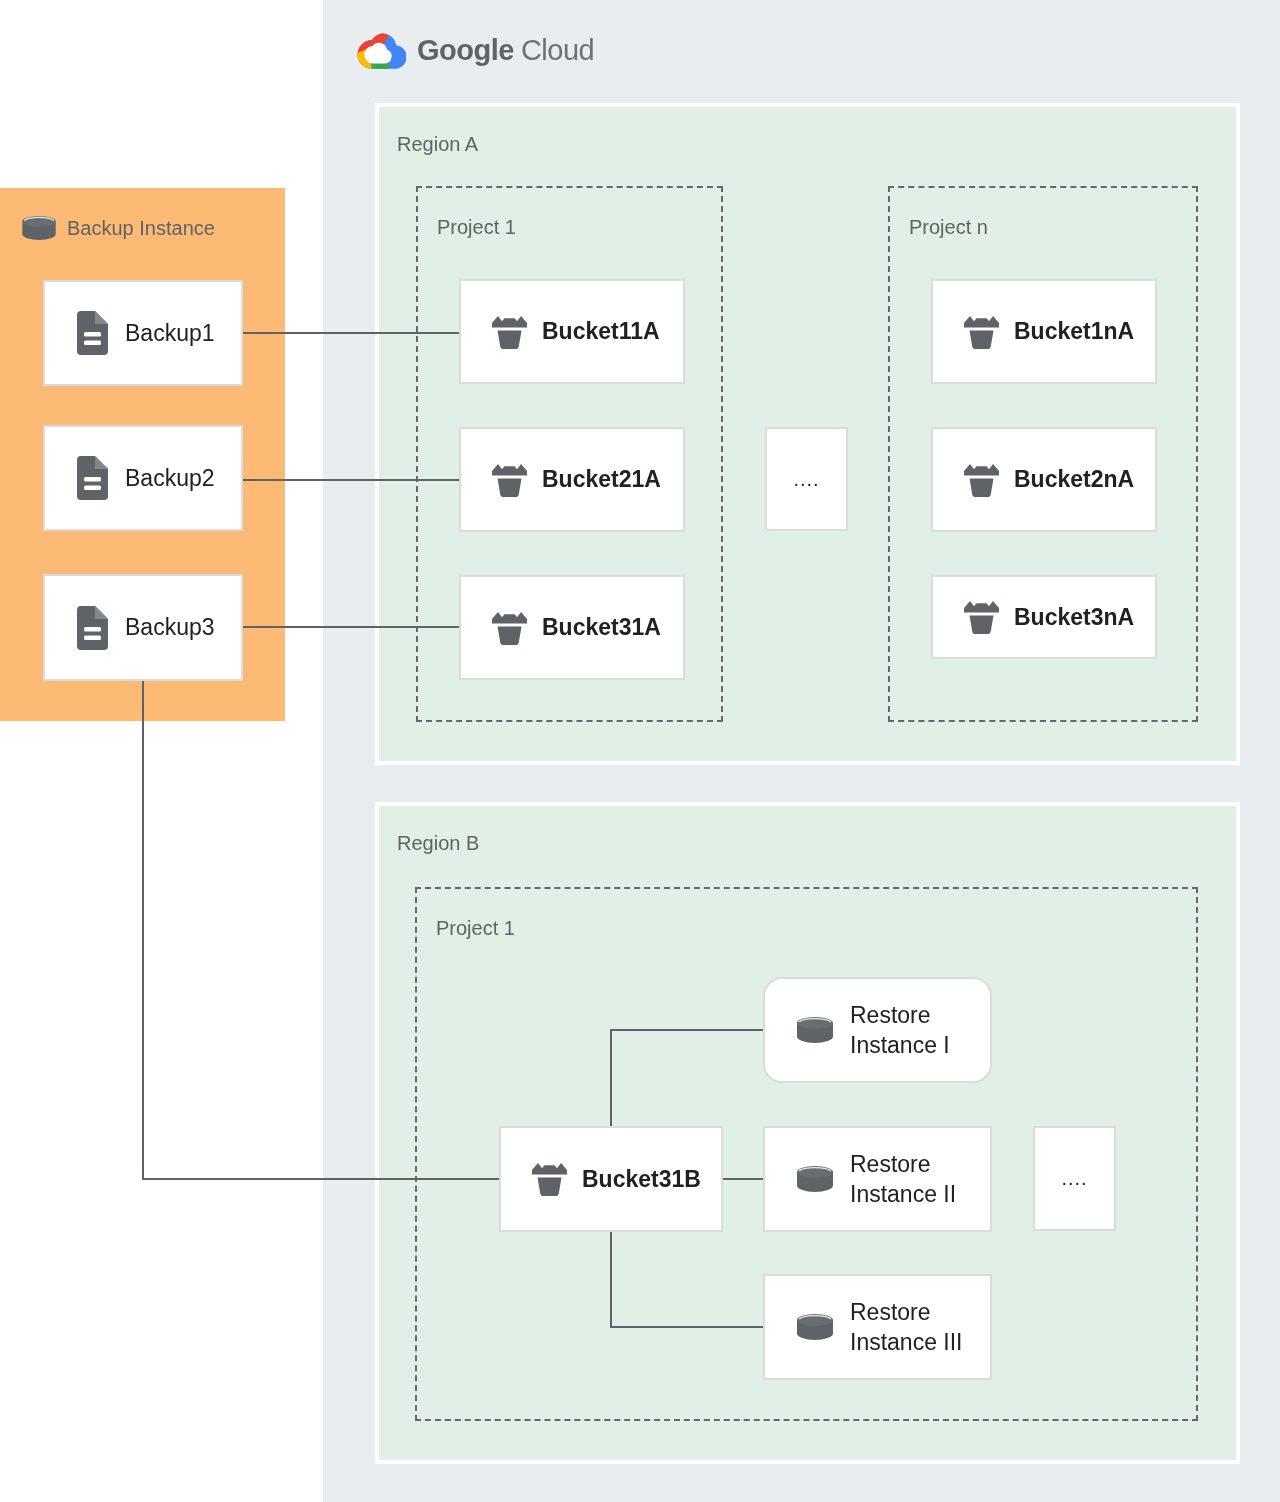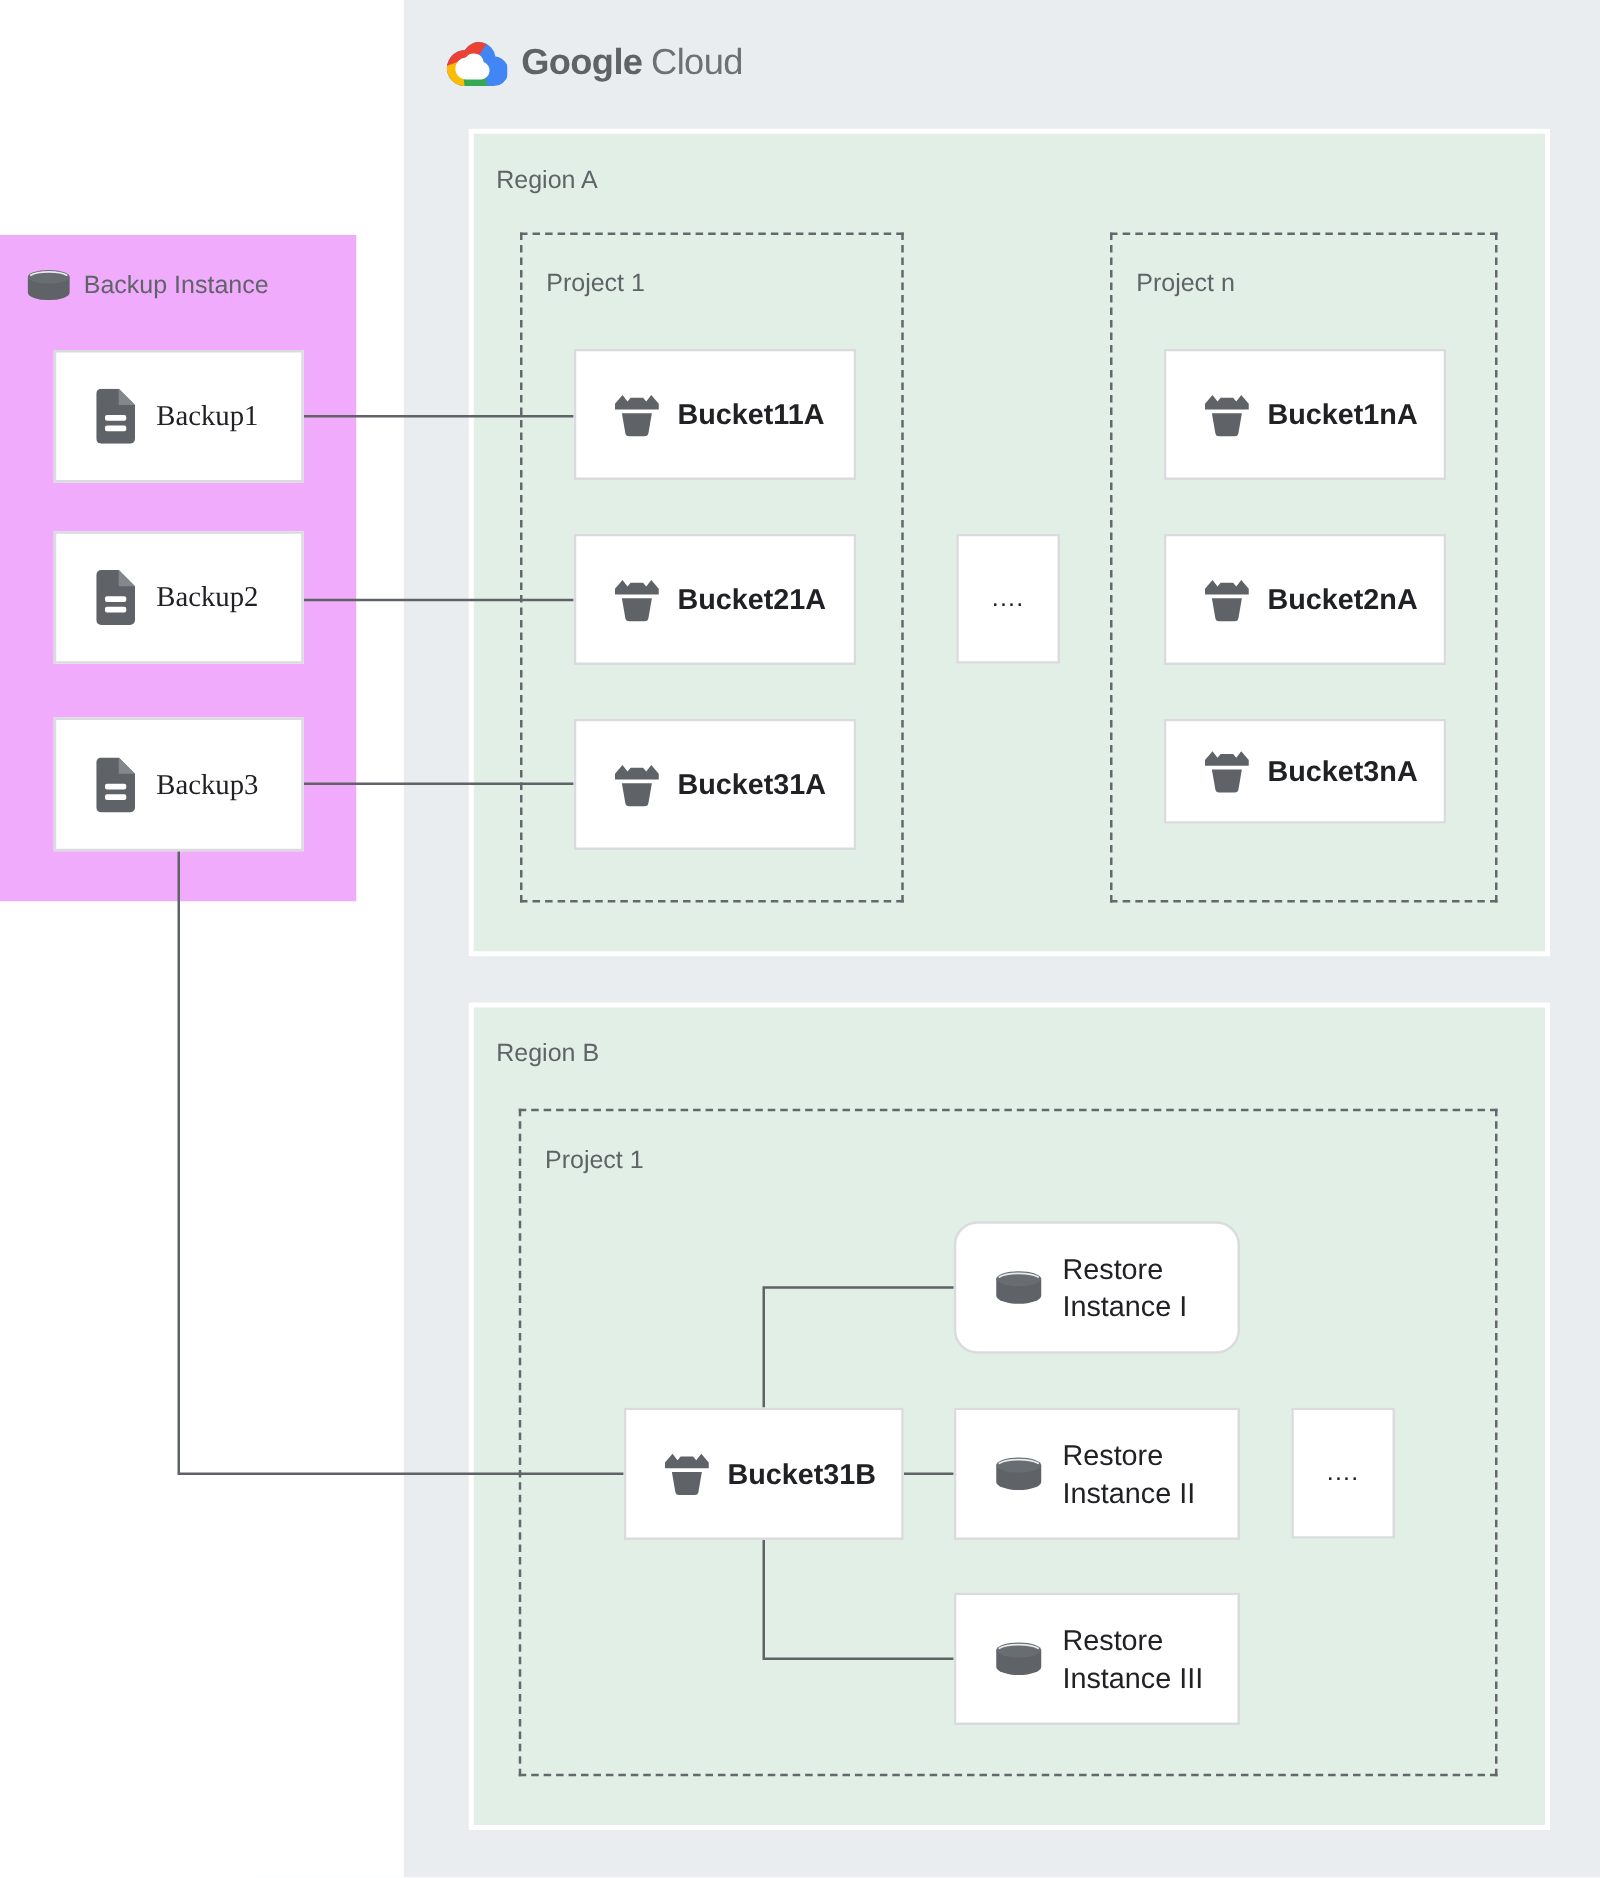--- a/index.html
+++ b/index.html
@@ -3,21 +3,21 @@
 <meta charset="utf-8">
 <style>
   html,body{margin:0;padding:0;background:#ffffff;}
   .canvas{
     position:relative;width:1280px;height:1502px;overflow:hidden;background:#ffffff;
     font-family:"Liberation Sans","DejaVu Sans",sans-serif;
     -webkit-font-smoothing:antialiased;
   }
   
   .gcp-panel{position:absolute;left:323px;top:0;width:957px;height:1502px;background:#e9edf0;}
-  .backup-panel{position:absolute;left:0;top:188px;width:285px;height:533px;background:#f0abfc;}
+  .backup-panel{position:absolute;left:0;top:188px;width:285px;height:533px;background:#fdba74;}
   
   .logo{position:absolute;left:31px;top:28px;display:flex;align-items:center;}
   .logo svg{width:52px;height:44px;display:block;}
   .wordmark{margin-left:11px;font-size:29px;color:#5f6368;letter-spacing:-0.5px;}
   .wordmark .brand{font-weight:700;color:#5f6368;}
   .wordmark .product{font-weight:400;color:#6d7175;margin-left:7px;}
   
   .region{position:absolute;width:865px;background:#e1efe6;border:4px solid #ffffff;box-sizing:border-box;}
   .region-a{left:52px;top:103px;height:662px;}
   .region-b{left:52px;top:802px;height:662px;}
@@ -38,21 +38,21 @@
   .node .ic{flex:0 0 auto;display:block;}
   .node .lbl{white-space:nowrap;}
   .node.restore .lbl{white-space:normal;line-height:30px;width:132px;}
   .dots{justify-content:center;font-size:20px;letter-spacing:1px;color:#202124;}
   
   .backup-header{position:absolute;left:20px;top:27px;display:flex;align-items:center;z-index:3;}
   .backup-header svg{width:38px;height:26px;display:block;}
   .backup-header .t{margin-left:9px;font-size:20px;color:#5f6368;}
   .backup-item{left:43px;width:200px;height:106px;}
   .backup-item .ic{width:31px;height:44px;margin-left:32px;}
-  .backup-item .lbl{margin-left:17px;font-family:Liberation Serif, serif;}
+  .backup-item .lbl{margin-left:17px;}
   
   .bucket .ic{width:39px;height:38px;margin-left:29px;}
   .bucket .lbl{margin-left:13px;font-weight:bold;}
   
   .restore .ic{width:38px;height:28px;margin-left:31px;}
   .restore .lbl{margin-left:16px;}
   .hidden-defs{position:absolute;width:0;height:0;overflow:hidden;}
 </style>
 </head>
 <body>

